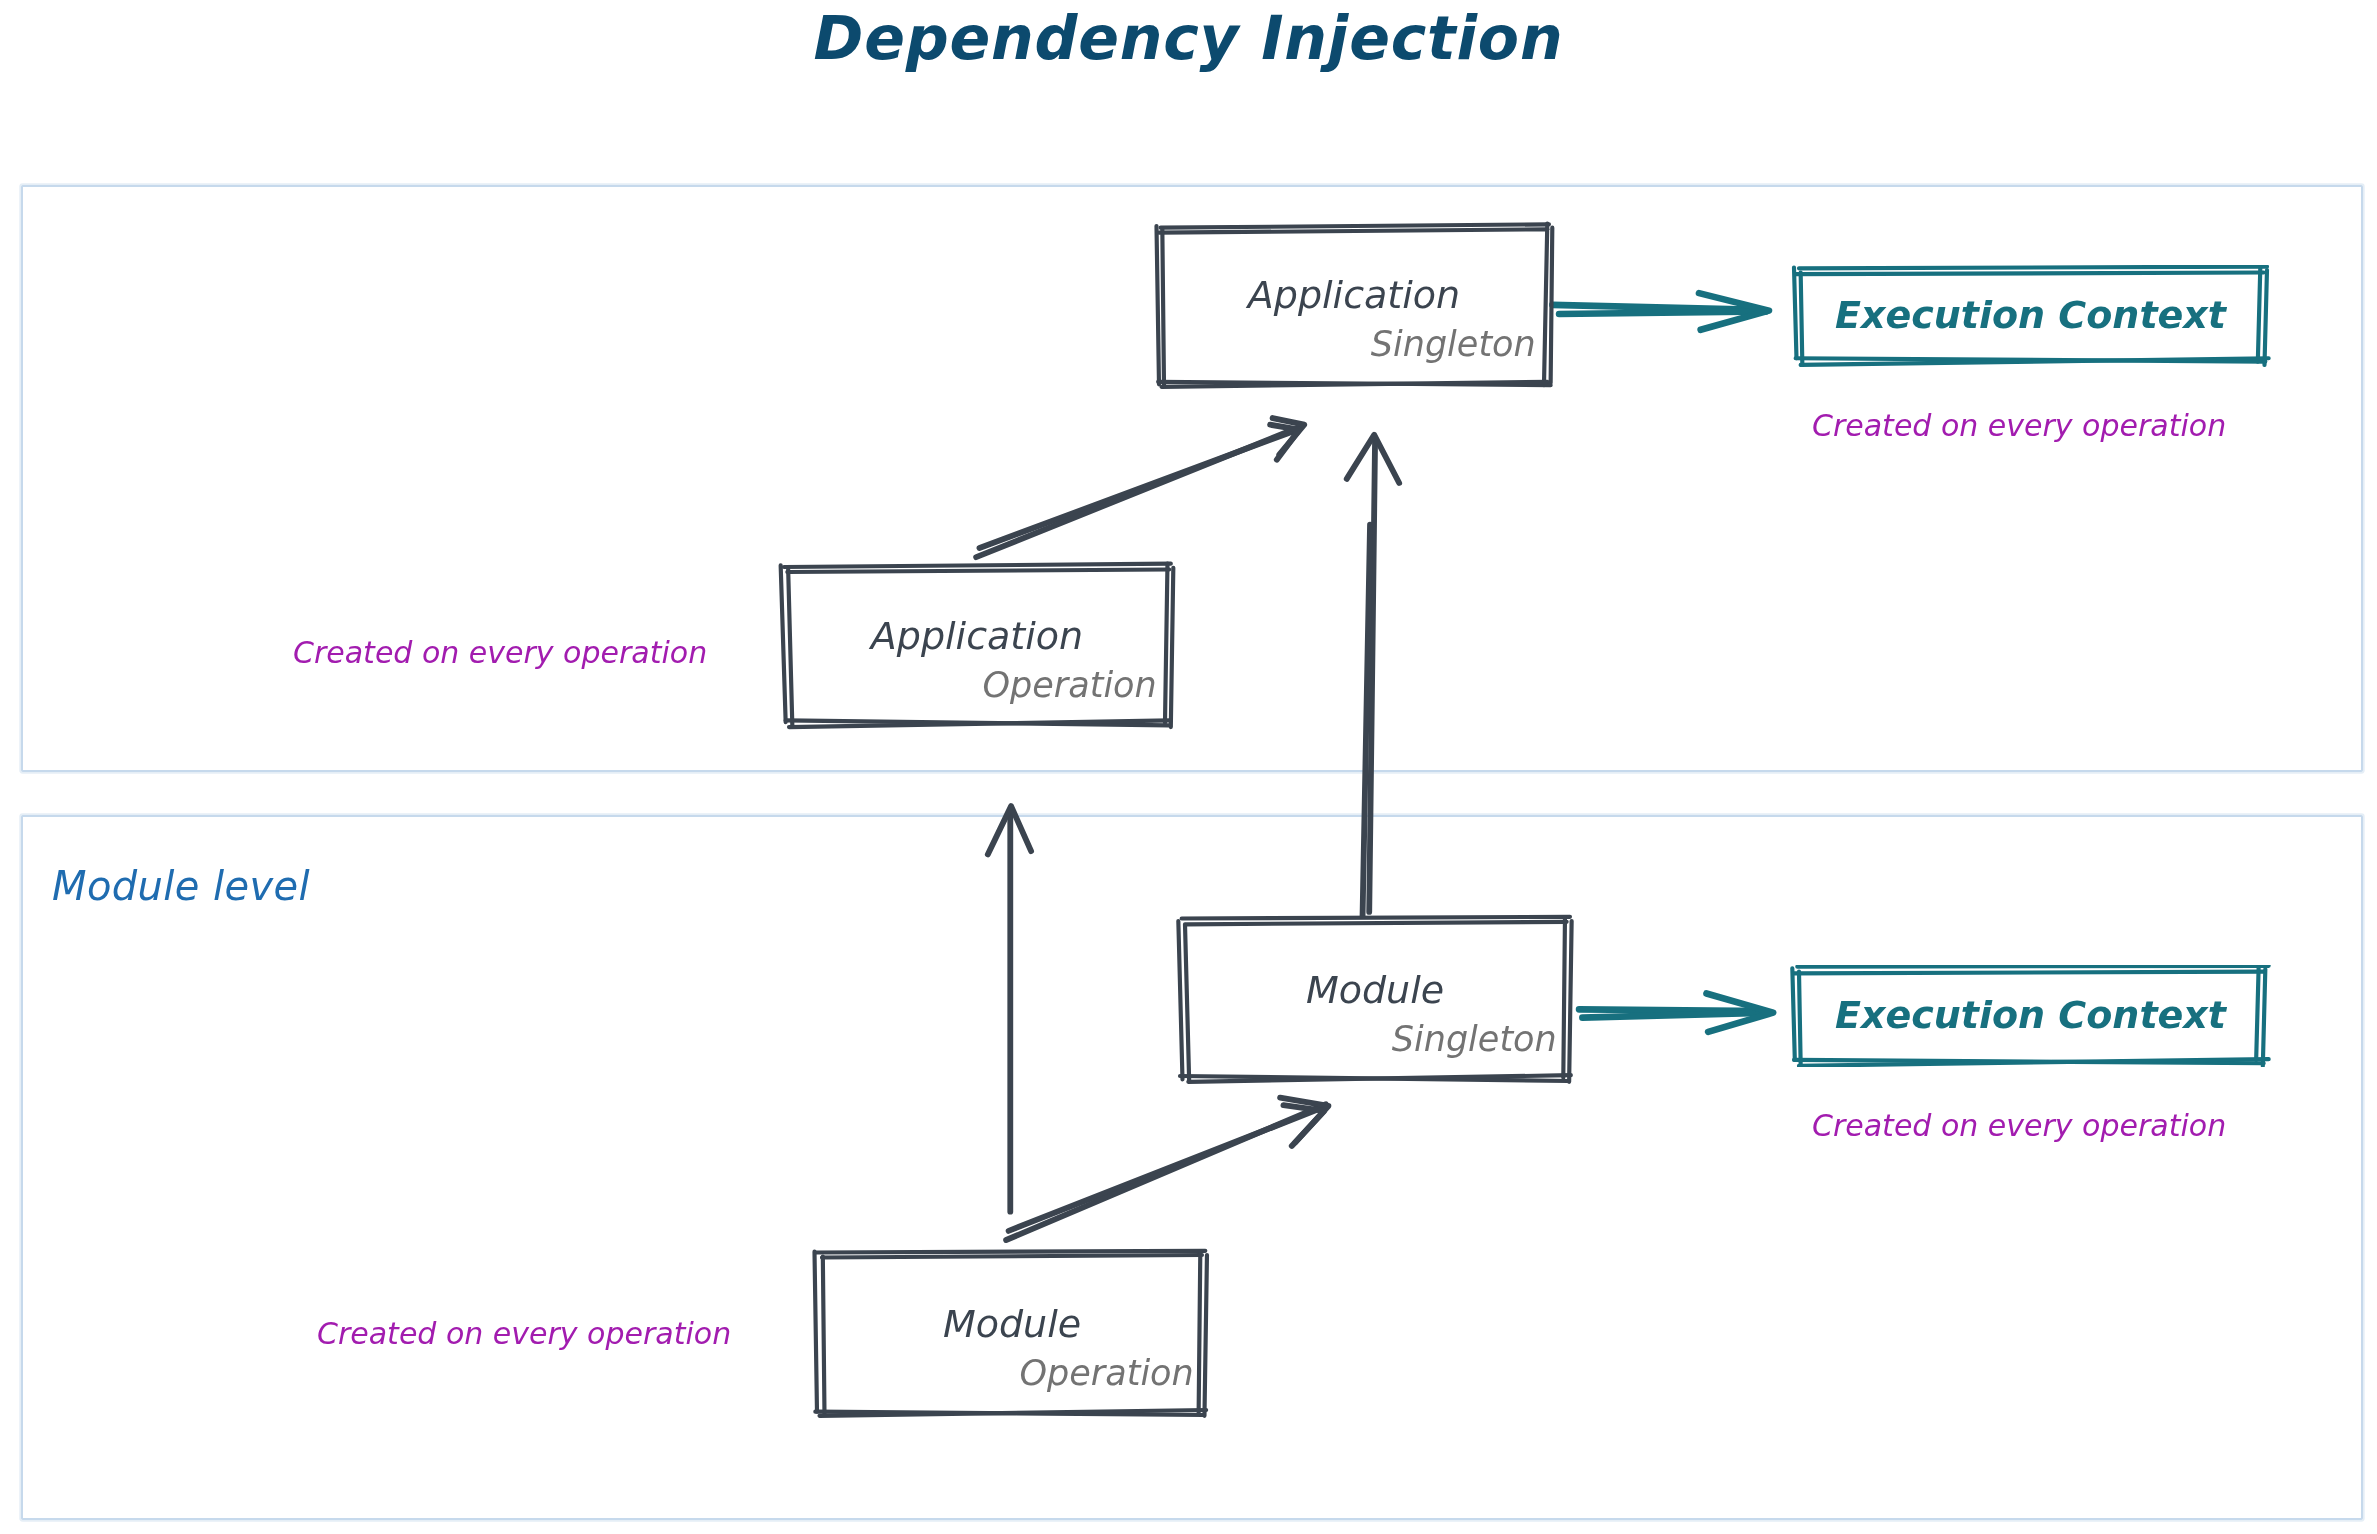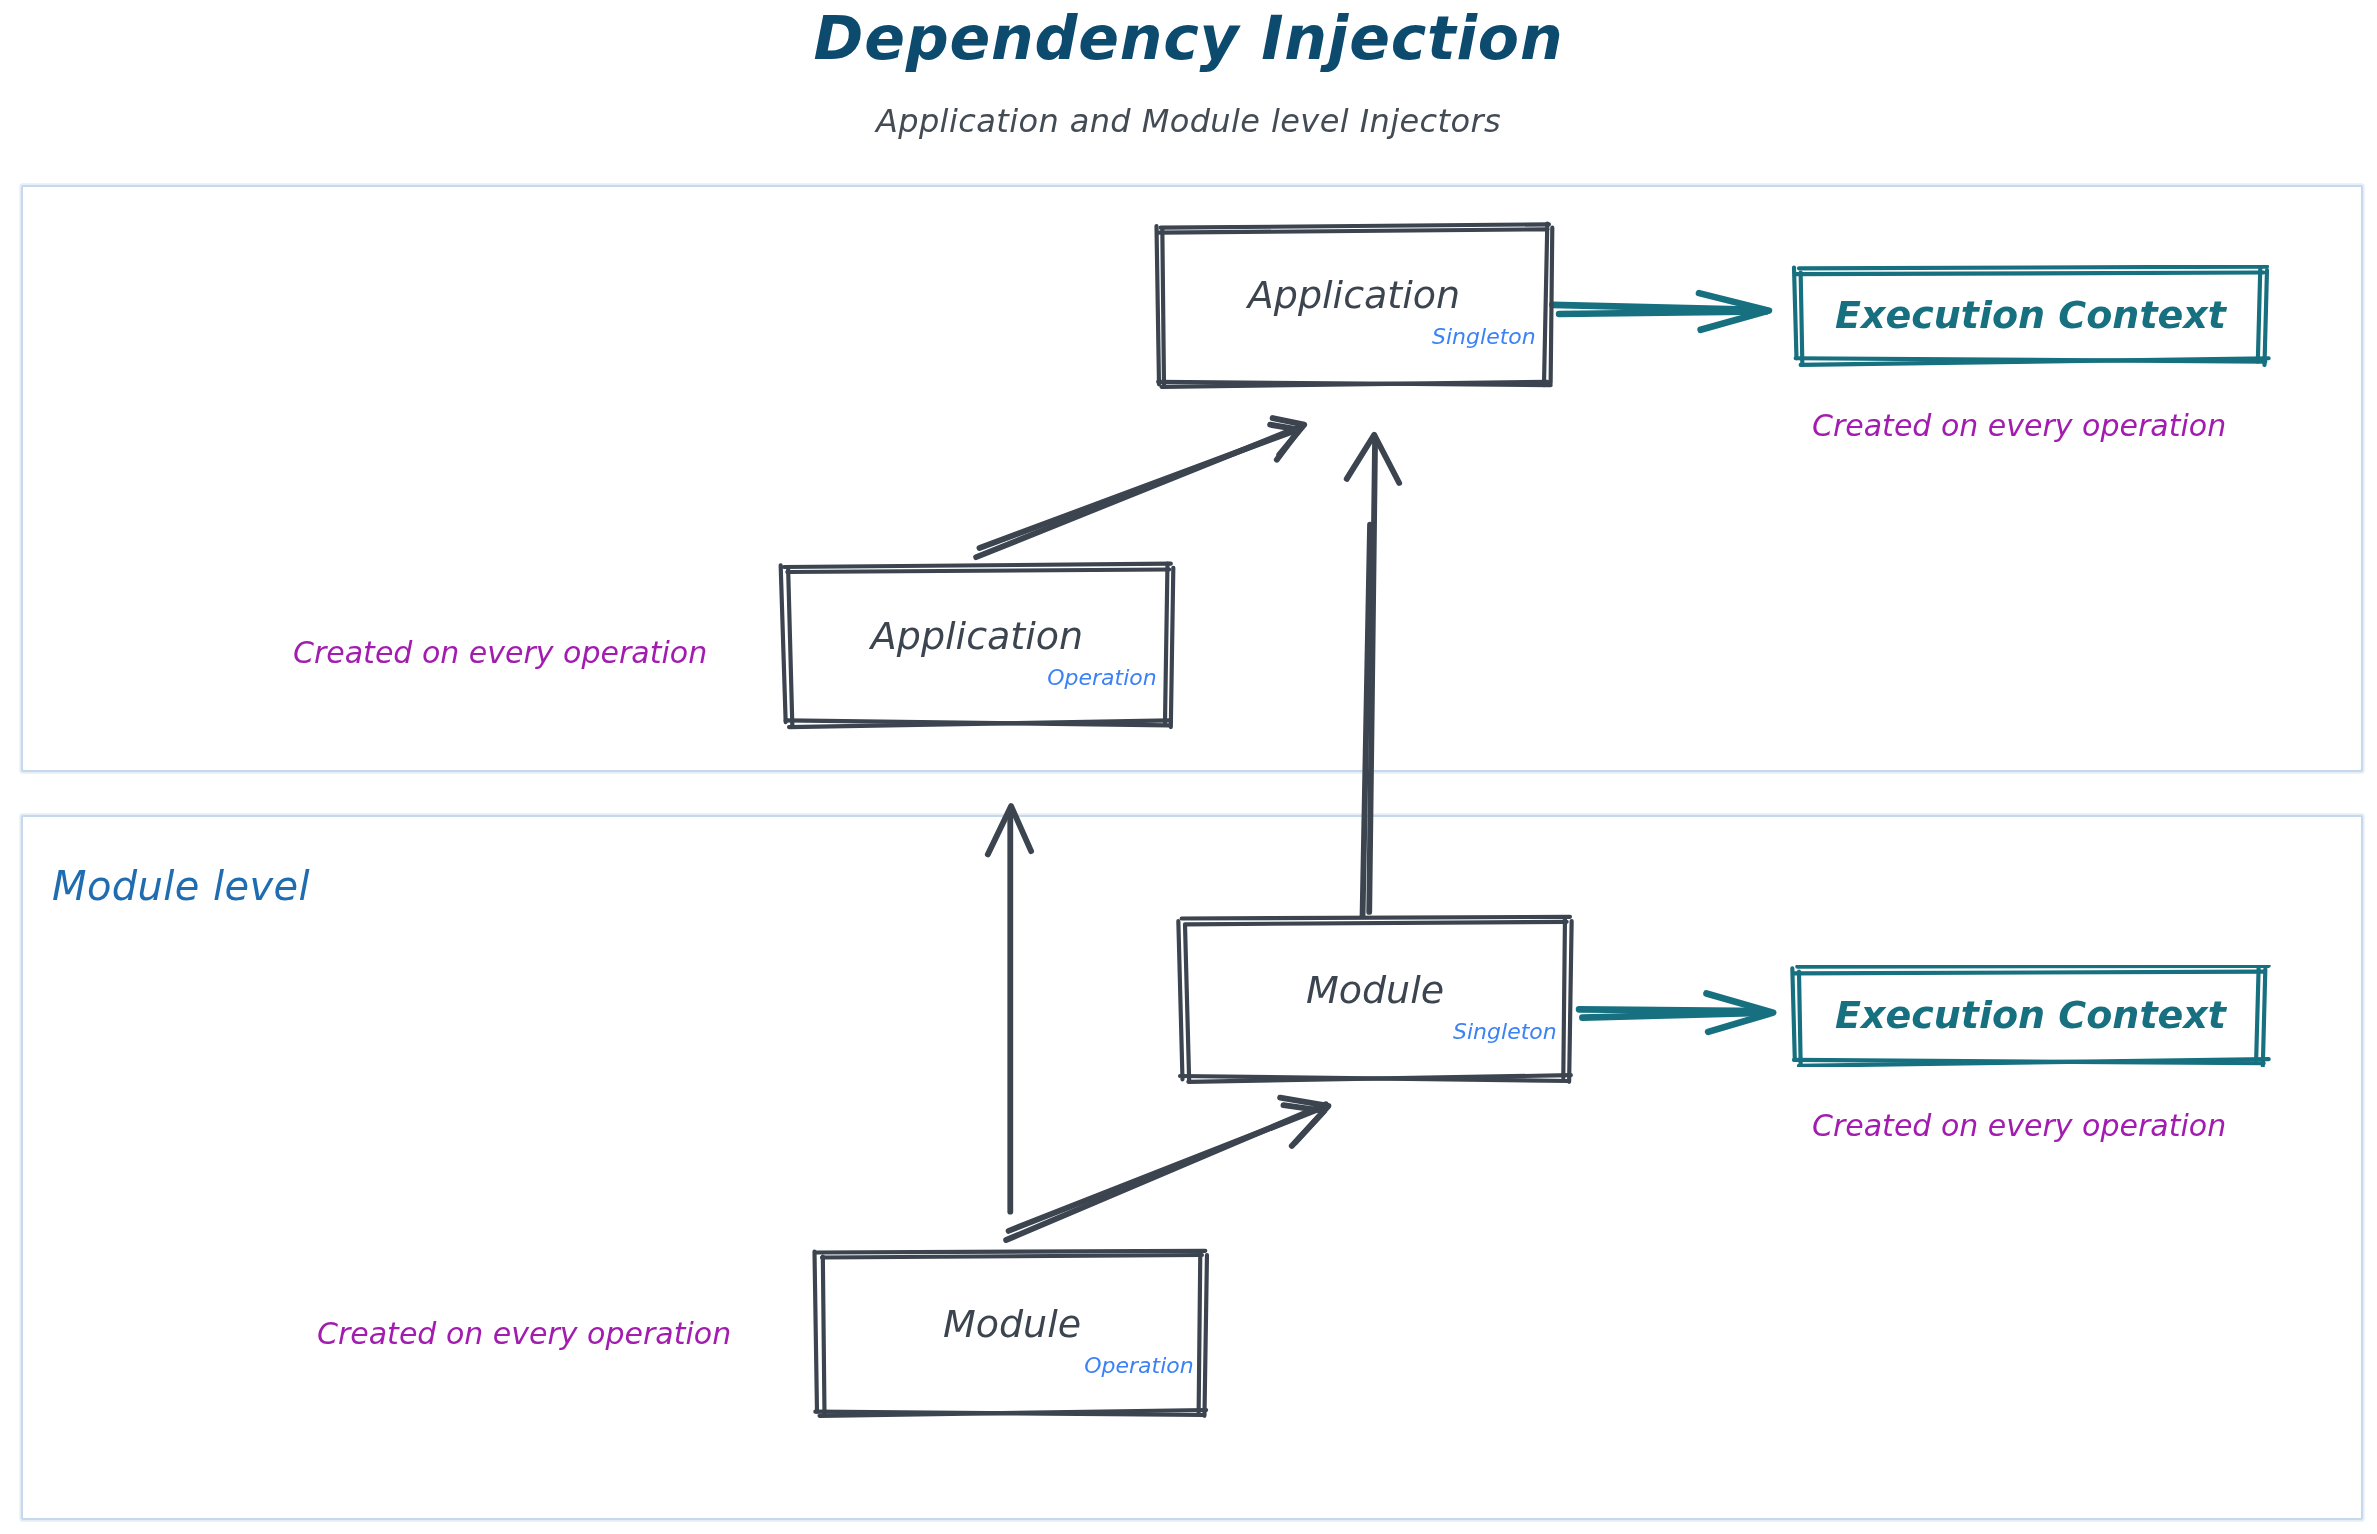--- a/index.html
+++ b/index.html
@@ -44,21 +44,21 @@
   
   .node{position:absolute;}
   .node .sketch-border{position:absolute;inset:0;overflow:visible;}
   .node .node-title{
     position:absolute;left:0;right:0;
     font-size:38px;color:#3b444f;font-style:italic;text-align:center;
     white-space:nowrap;
   }
   .node .node-scope{
     position:absolute;right:18.3px;
-    font-size:22px;color:#3b82f6;font-style:italic;white-space:nowrap;
+    font-size:35px;color:#737373;font-style:italic;white-space:nowrap;
   }
 
   
   #node-application-singleton{left:1154px;top:221px;width:400px;height:167px;}
   #node-application-singleton .node-title{top:52px;}
   #node-application-singleton .node-scope{top:103px;}
 
   
   #node-application-operation{left:779px;top:562px;width:396px;height:167px;}
   #node-application-operation .node-title{top:52px;}
@@ -97,21 +97,20 @@
 
   
   #arrow-layer{position:absolute;inset:0;width:2377px;height:1534px;pointer-events:none;}
 </style>
 </head>
 <body>
 
 <div class="stage">
 
   <div id="diagram-title">Dependency Injection</div>
-  <div id="diagram-subtitle">Application and Module level Injectors</div>
 
   <div class="level-box" id="application-level-container"></div>
   <div class="level-box" id="module-level-container"></div>
 
   <div class="level-label" id="module-level-label">Module level</div>
 
   <svg id="arrow-layer" viewBox="0 0 2854 1842" xmlns="http://www.w3.org/2000/svg">
     <g stroke="#3b444f" fill="none" stroke-width="7" stroke-linecap="round" stroke-linejoin="round">
 
       <g>

